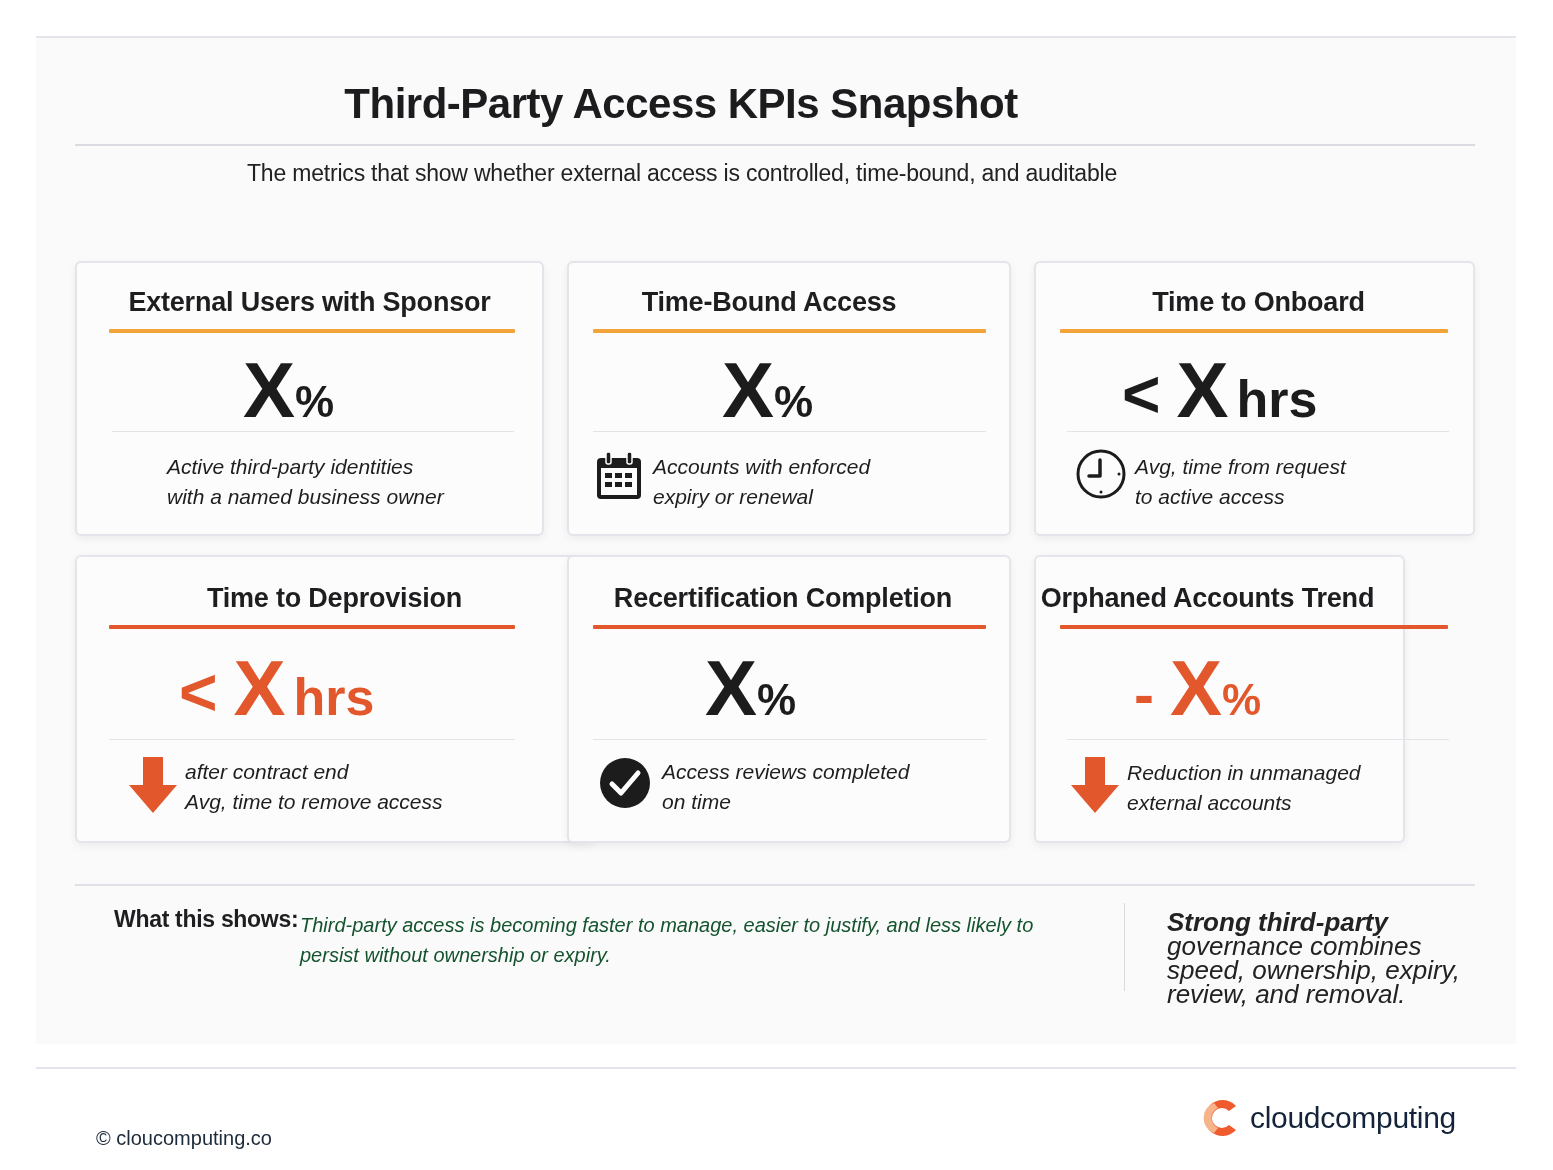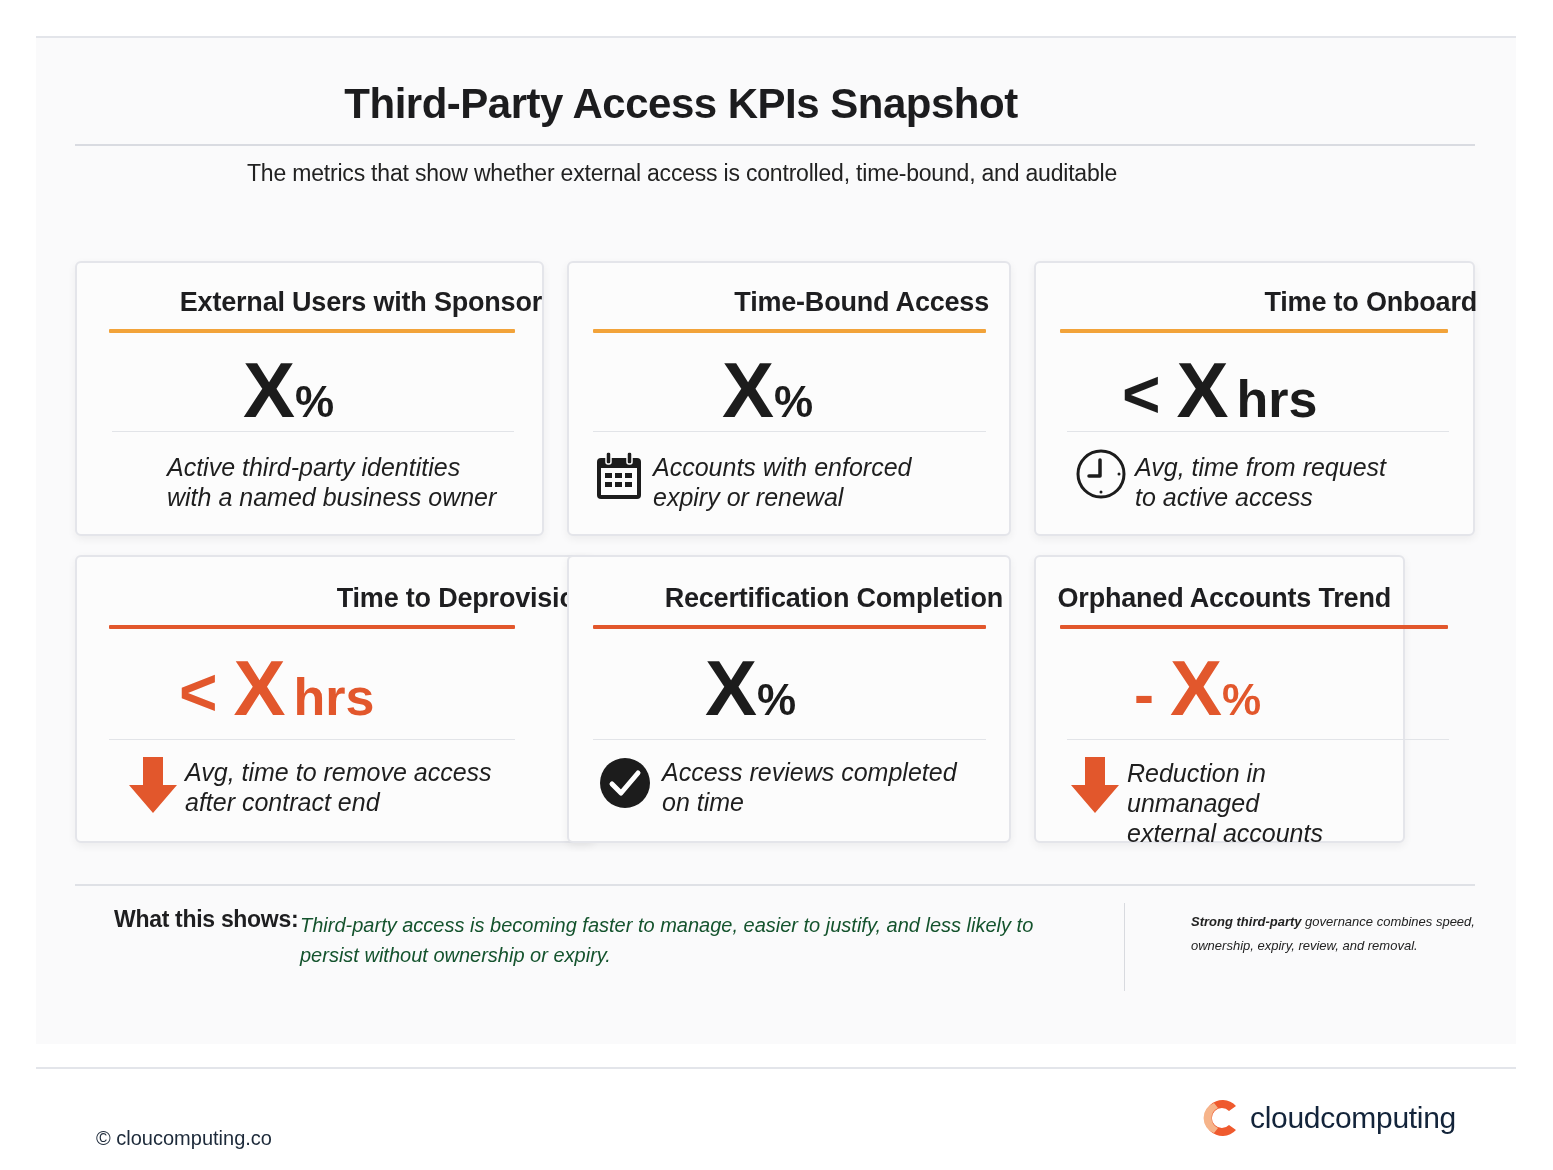--- a/index.html
+++ b/index.html
@@ -7,39 +7,39 @@
   body { font-family: "Liberation Sans", "DejaVu Sans", sans-serif; color: #1c1c1e; position: relative; }
 
   .top-rule { position: absolute; left: 36px; top: 36px; width: 1480px; height: 2px; background: #e3e5ea; }
   .panel { position: absolute; left: 36px; top: 38px; width: 1480px; height: 1006px; background: #fafafb; }
 
   .page-title { position: absolute; left: 0; top: 80px; width: 1362px; text-align: center; font-size: 42px; font-weight: 700; letter-spacing: -0.5px; color: #1c1c1e; }
   .title-rule { position: absolute; left: 75px; top: 144px; width: 1400px; height: 2px; background: #d9dbe1; }
   .subtitle { position: absolute; left: 247px; top: 160px; font-size: 23px; color: #222; letter-spacing: -0.2px; }
 
   .card { position: absolute; background: #fcfcfc; border: 2px solid #e4e5ea; border-radius: 6px; box-shadow: 0 3px 8px rgba(0,0,0,0.06); }
-  .card-title { position: absolute; left: 0; width: 100%; top: 24px; text-align: right; font-size: 27px; font-weight: 700; color: #1e1e20; letter-spacing: -0.2px; }
+  .card-title { position: absolute; left: 0; width: 100%; top: 24px; text-align: center; font-size: 27px; font-weight: 700; color: #1e1e20; letter-spacing: -0.2px; }
   .card-accent { position: absolute; height: 4px; top: 66px; border-radius: 1px; }
   .card-value { position: absolute; top: 82px; left: 0; width: 100%; font-weight: 700; color: #1c1c1c; white-space: nowrap; display: flex; align-items: baseline; }
   .v-x { font-size: 78px; letter-spacing: -2px; }
   .v-pct { font-size: 44px; margin-left: 2px; }
   .v-lt { font-size: 66px; margin-right: 16px; }
   .v-minus { font-size: 60px; margin-right: 16px; }
   .v-hrs { font-size: 52px; margin-left: 10px; }
   .card-divider { position: absolute; height: 1px; top: 168px; background: #e2e4e8; }
-  .card-desc { position: absolute; font-size: 25px; font-style: italic; color: #1e1e1e; line-height: 30px; }
+  .card-desc { position: absolute; font-size: 21px; font-style: italic; color: #1e1e1e; line-height: 30px; }
   .card-icon { position: absolute; }
 
   .orange { color: #e2572c !important; }
 
   .bottom-rule { position: absolute; left: 75px; top: 884px; width: 1400px; height: 2px; background: #dfe1e6; }
   .shows-label { position: absolute; left: 94px; top: 906px; font-size: 23px; font-weight: 700; color: #1e1e20; letter-spacing: -0.3px; margin-left: 20px; }
   .shows-text { position: absolute; left: 300px; top: 910px; width: 760px; font-size: 20px; font-style: italic; line-height: 30px; color: #14532d; }
   .vsep { position: absolute; left: 1124px; top: 903px; width: 1px; height: 88px; background: #d8dadf; }
-  .strong-text { position: absolute; left: 1167px; top: 910px; width: 300px; font-size: 13px; font-style: italic; line-height: 24px; color: #222; margin-left: 24px; }
+  .strong-text { position: absolute; left: 1167px; top: 910px; width: 300px; font-size: 26px; font-style: italic; line-height: 24px; color: #222; }
   .strong-text b { font-weight: 700; }
 
   .footer-rule { position: absolute; left: 36px; top: 1067px; width: 1480px; height: 2px; background: #e3e5ea; }
   .copyright { position: absolute; left: 96px; top: 1107px; font-size: 20px; color: #1d2a3a; margin-top: 20px; }
   .brand { position: absolute; left: 1200px; top: 1097px; display: flex; align-items: center; }
   .brand-name { font-size: 30px; color: #13243a; margin-left: 10px; letter-spacing: -0.3px; }
 </style>
 </head>
 <body>
 
@@ -119,22 +119,22 @@
   <div class="card-value orange" style="left:102px;top:86px;">
     <span class="v-lt">&lt;</span>
     <span class="v-x">X</span>
     <span class="v-hrs">hrs</span>
   </div>
   <div class="card-divider" style="left:32px;width:406px;top:182px;"></div>
   <svg class="card-icon" style="left:52px;top:200px;" width="48" height="56" viewBox="0 0 48 56">
     <polygon points="14,0 34,0 34,28 48,28 24,56 0,28 14,28" fill="#e2572c"></polygon>
   </svg>
   <div class="card-desc" style="left:108px;top:200px;">
+    <div>after contract end</div>
     <div>Avg, time to remove access</div>
-    <div>after contract end</div>
   </div>
 </div>
 
 <div class="card" style="left:567px;top:555px;width:444px;height:288px;">
   <div class="card-title" style="top:26px;left:-6px;">Recertification Completion</div>
   <div class="card-accent" style="left:24px;width:393px;top:68px;background:#e2572c;"></div>
   <div class="card-value" style="left:136px;top:86px;">
     <span class="v-x">X</span>
     <span class="v-pct">%</span>
   </div>

